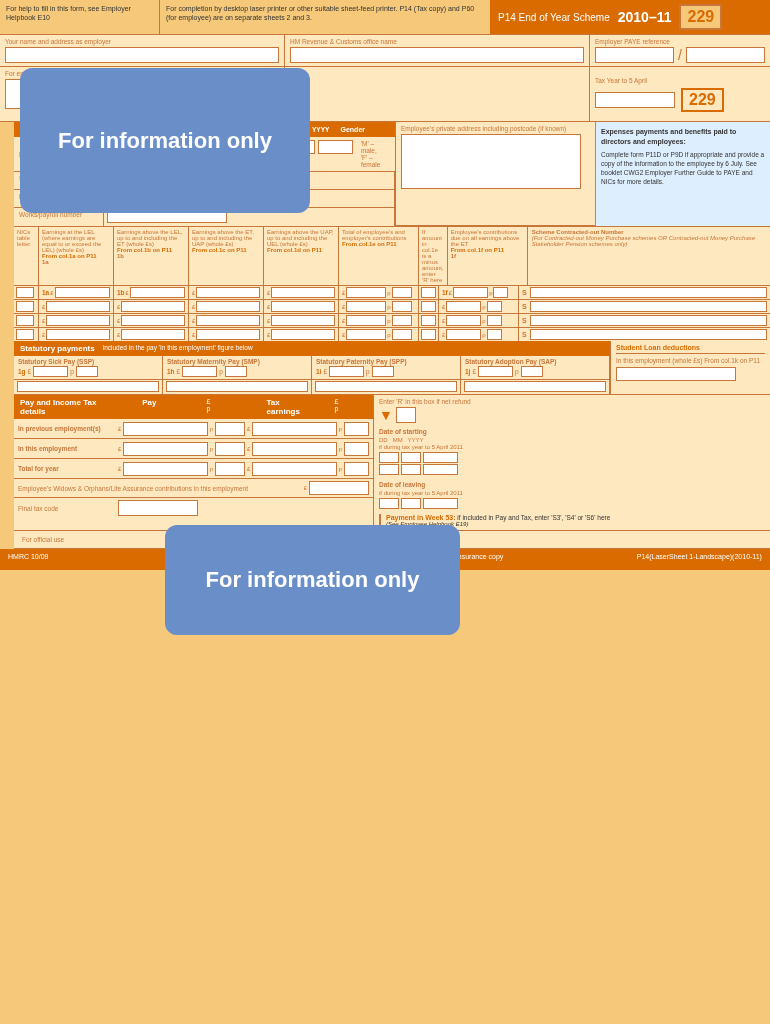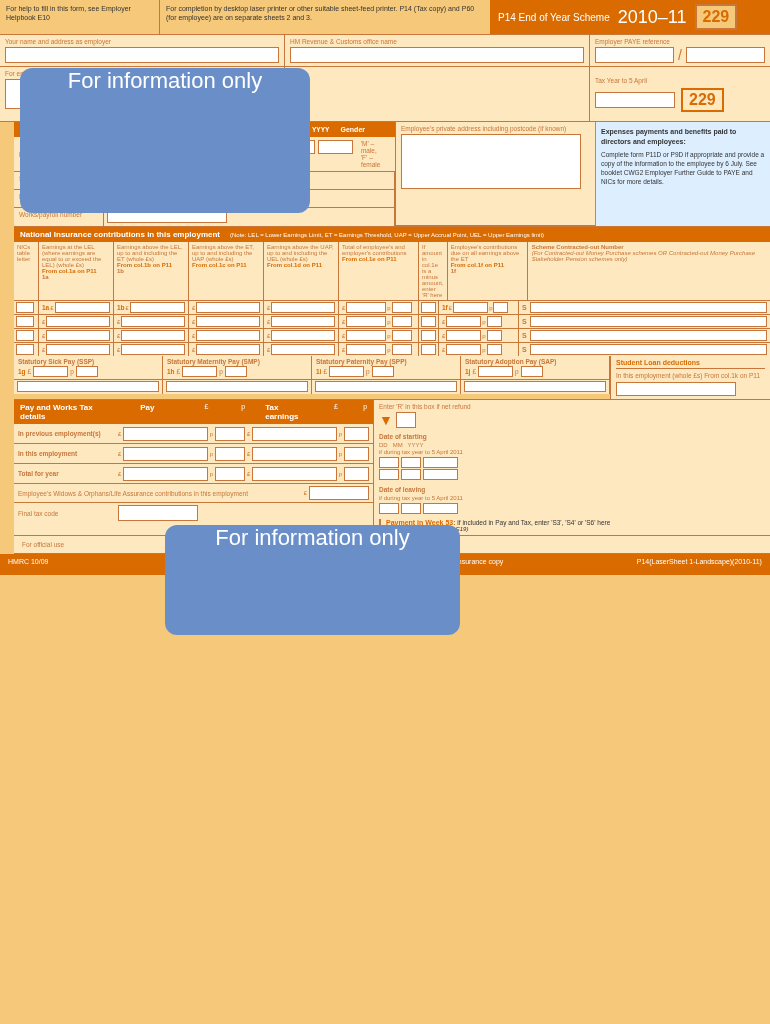--- a/index.html
+++ b/index.html
@@ -47,22 +47,22 @@
       align-items: center;
       gap: 8px;
       min-width: 280px;
     }
     .header-title {
       font-size: 10px;
       font-weight: normal;
       color: white;
     }
     .header-year {
-      font-size: 18px;
-      font-weight: normal;
+      font-size: 14px;
+      font-weight: bold;
       color: white;
     }
     .header-number {
       font-size: 16px;
       font-weight: bold;
       color: #d96b00;
       background: #f5c87a;
       padding: 2px 6px;
       border: 2px solid #c8763a;
     }
@@ -91,22 +91,23 @@
       font-size: 7px;
     }
 
     
     .info-overlay {
       position: absolute;
       background: #6a8fc8;
       border-radius: 12px;
       color: white;
       font-size: 22px;
-      font-weight: normal;
+      font-weight: bold;
       display: flex;
+      align-items: center;
       justify-content: center;
       z-index: 10;
     }
     .info-overlay-1 {
       top: 68px;
       left: 20px;
       width: 290px;
       height: 145px;
     }
     .info-overlay-2 {
@@ -286,24 +287,20 @@
       </div>
 
       <div style="flex:0 0 175px;border-left:1px solid #6b9bd2;padding:5px;background:#ddeeff;font-size:6.5px;line-height:1.4;">
         <div style="font-weight:bold;font-size:7px;color:#333;margin-bottom:3px;">Expenses payments and benefits paid to directors and employees:</div>
         <div style="color:#333;">Complete form P11D or P9D if appropriate and provide a copy of the information to the employee by 6 July. See booklet CWG2 Employer Further Guide to PAYE and NICs for more details.</div>
       </div>
     </div>
 
     <div>
 
-      <div style="background:#d96b00;color:white;padding:3px 6px;font-size:8px;font-weight:bold;display:flex;align-items:center;gap:10px;">
-        <span>National Insurance contributions in this employment</span>
-        <span style="font-size:6px;font-weight:normal;">(Note: LEL = Lower Earnings Limit, ET = Earnings Threshold, UAP = Upper Accrual Point, UEL = Upper Earnings limit)</span>
-      </div>
 
       <div style="display:flex;background:#fde8c0;border-bottom:1px solid #c8763a;">
         <div style="flex:0 0 25px;border-right:1px solid #c8763a;padding:2px 3px;font-size:6px;color:#c8763a;">NICs table letter</div>
         <div style="flex:0 0 75px;border-right:1px solid #c8763a;padding:2px 3px;font-size:6px;color:#c8763a;">
           <div>Earnings at the LEL (where earnings are equal to or exceed the LEL) (whole £s)</div>
           <div style="color:#d96b00;font-weight:bold;">From col.1a on P11</div>
           <div style="font-weight:bold;">1a</div>
         </div>
         <div style="flex:0 0 75px;border-right:1px solid #c8763a;padding:2px 3px;font-size:6px;color:#c8763a;">
           <div>Earnings above the LEL, up to and including the ET (whole £s)</div>
@@ -500,20 +497,24 @@
             <span style="font-size:7px;font-weight:bold;color:#c8763a;">S</span>
             <div style="background:white;border:1px solid #c8763a;height:11px;flex:1;"></div>
           </div>
         </div>
       </div>
     </div>
 
     <div style="border-bottom:1px solid #c8763a;">
       <div style="display:flex;align-items:stretch;">
         <div style="flex:1;">
+          <div style="background:#d96b00;color:white;padding:3px 6px;font-size:8px;font-weight:bold;display:flex;gap:8px;">
+            <span>Statutory payments</span>
+            <span style="font-size:6.5px;font-weight:normal;">included in the pay 'In this employment' figure below</span>
+          </div>
 
           <div style="display:flex;background:#fde8c0;border-bottom:1px solid #c8763a;">
             <div style="flex:1;border-right:1px solid #c8763a;padding:2px 4px;font-size:6.5px;color:#c8763a;">
               <div><span style="font-weight:bold;">Statutory Sick Pay (SSP)</span></div>
               <div style="display:flex;align-items:center;gap:2px;margin-top:1px;">
                 <span style="font-weight:bold;color:#d96b00;">1g</span>
                 <span style="color:#c8763a;">£</span>
                 <div style="background:white;border:1px solid #c8763a;height:11px;width:35px;"></div>
                 <span style="color:#c8763a;">p</span>
                 <div style="background:white;border:1px solid #c8763a;height:11px;width:22px;"></div>
@@ -572,21 +573,21 @@
           <div style="font-size:6.5px;color:#c8763a;margin-bottom:3px;">In this employment (whole £s) From col.1k on P11</div>
           <div style="background:white;border:1px solid #c8763a;height:14px;width:120px;"></div>
         </div>
       </div>
     </div>
 
     <div style="display:flex;border-bottom:1px solid #c8763a;background:#fde8c0;">
 
       <div style="flex:0 0 360px;border-right:1px solid #c8763a;">
         <div style="background:#d96b00;color:white;padding:3px 6px;font-size:8px;font-weight:bold;display:flex;gap:20px;">
-          <span>Pay and Works Tax details</span>
+          <span>Pay and Income Tax details</span>
           <span>Pay</span>
           <span style="font-size:7px;font-weight:normal;margin-left:30px;">£ &nbsp; &nbsp; &nbsp; &nbsp; &nbsp; &nbsp; &nbsp; &nbsp; p</span>
           <span>Tax earnings</span>
           <span style="font-size:7px;font-weight:normal;">£ &nbsp; &nbsp; &nbsp; &nbsp; &nbsp; &nbsp; p</span>
         </div>
 
         <div style="display:flex;border-bottom:1px solid #c8763a;min-height:20px;align-items:center;padding:2px 4px;background:#fde8c0;">
           <div style="width:100px;font-size:6.5px;color:#c8763a;font-weight:bold;">In previous employment(s)</div>
           <div style="display:flex;align-items:center;gap:2px;flex:1;">
             <span style="font-size:6px;color:#c8763a;">£</span>

